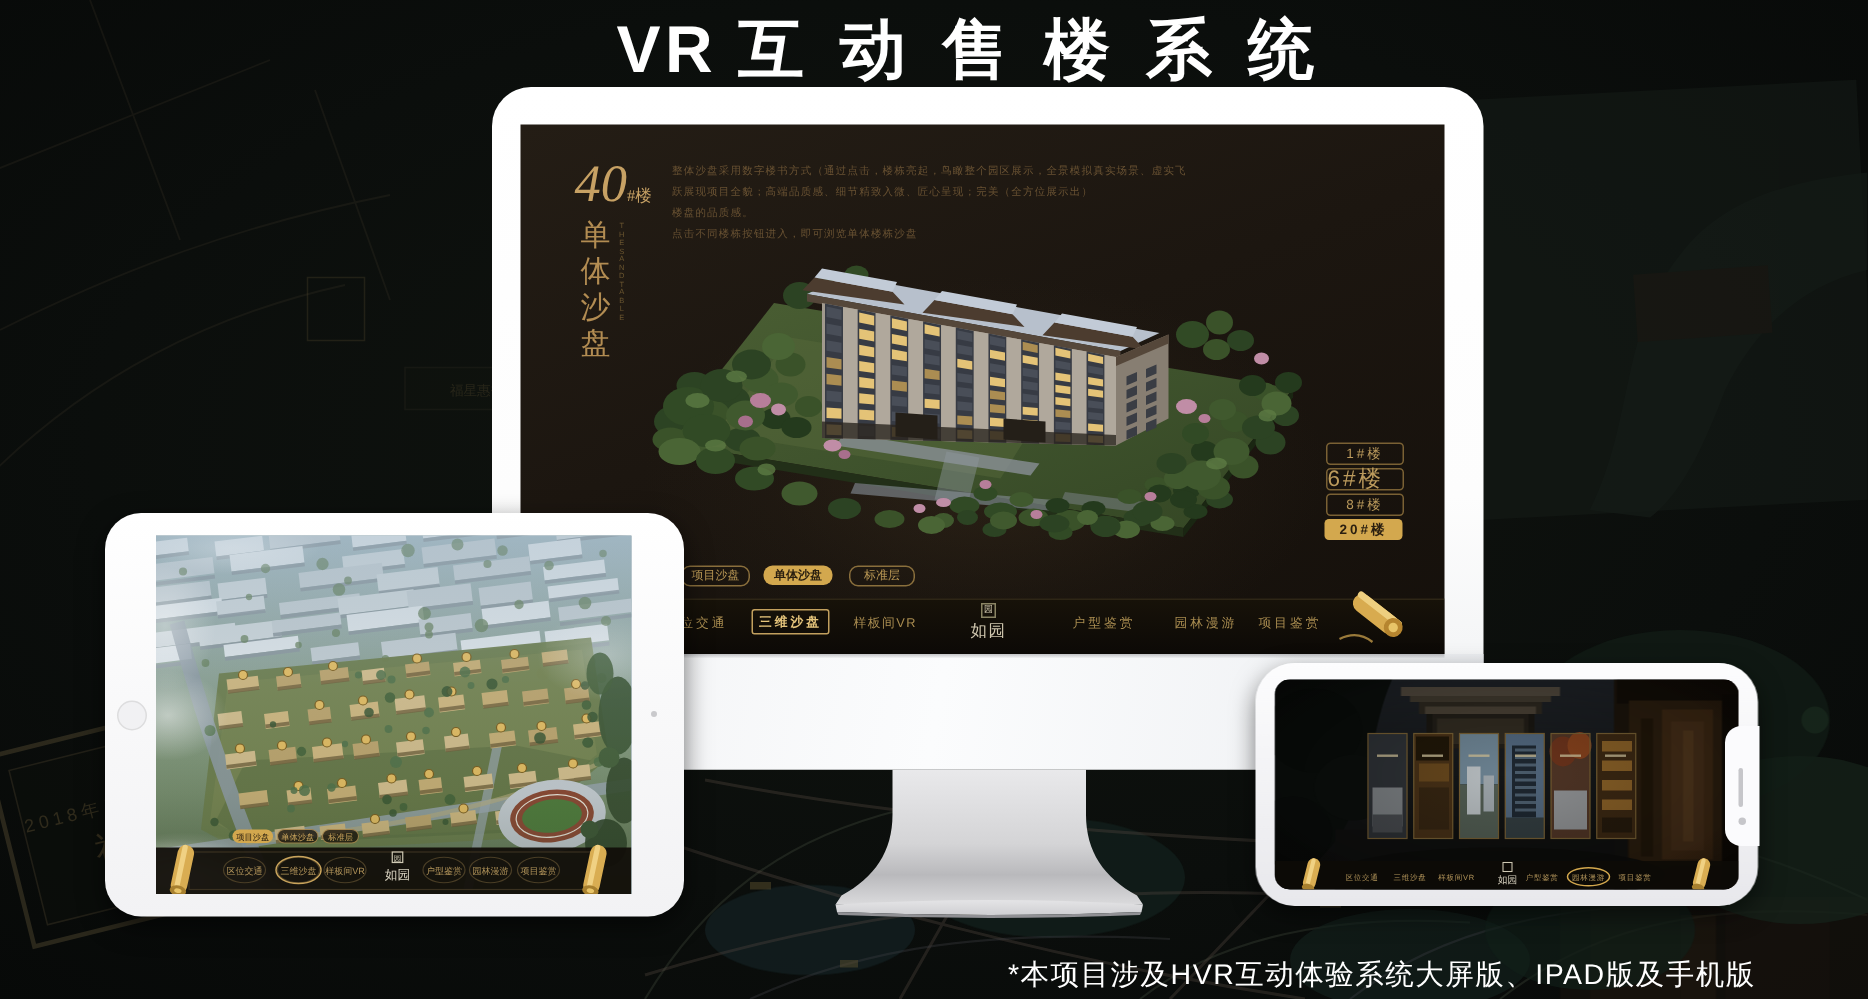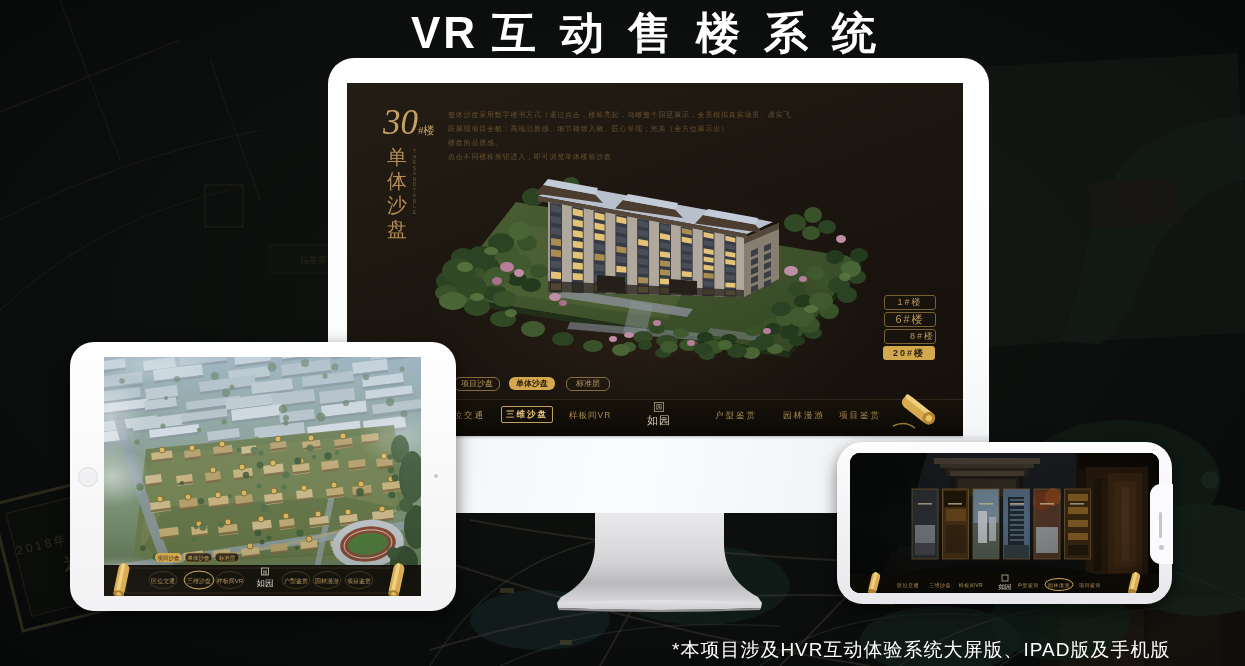--- a/index.html
+++ b/index.html
@@ -119,21 +119,21 @@
     </linearGradient>
   </defs>
   <path d="M55,0 L184,0 L184,30 C184,55 196,72 218,84 L222,90 L17,90 L21,84 C43,72 55,55 55,30 Z" fill="url(#neck)"></path>
   <path d="M17,90 Q120,84 222,90 L221,95 Q120,99 18,95 Z" fill="url(#basef)"></path>
   <path d="M18,95 Q120,99 221,95 L220,97 Q120,101 19,97 Z" fill="#909094"></path>
 </svg>
 
 <div class="abs" id="mscreen" style="left:347px;top:83px;width:616px;height:353px;background:linear-gradient(160deg,#241d15 0%,#1c1610 45%,#15100b 100%);overflow:hidden;">
 
   <div class="abs" style="left:36px;top:20px;color:#c7a164;font-family:'Liberation Serif',serif;">
-    <span style="font-size:35px;font-style:italic;">30</span><span style="font-size:11px;">#楼</span>
+    <span style="font-size:35px;font-style:italic;">40</span><span style="font-size:11px;">#楼</span>
   </div>
 
   <div class="abs" style="left:39px;top:62px;width:22px;color:#b28c52;font-size:20px;line-height:24px;text-align:center;font-family:'Liberation Serif',serif;">单<br>体<br>沙<br>盘</div>
   <div class="abs" style="left:64px;top:66px;width:7px;color:#6a552f;font-size:5px;line-height:5.5px;text-align:center;">T H E S A N D T A B L E</div>
 
   <div class="abs" style="left:101px;top:25px;width:210px;color:#685132;font-size:7px;line-height:14px;letter-spacing:0.8px;white-space:nowrap;">
     整体沙盘采用数字楼书方式（通过点击，楼栋亮起，鸟瞰整个园区展示，全景模拟真实场景、虚实飞<br>
     跃展现项目全貌；高端品质感、细节精致入微、匠心呈现；完美（全方位展示出）<br>
     楼盘的品质感。<br>
     点击不同楼栋按钮进入，即可浏览单体楼栋沙盘
@@ -381,23 +381,23 @@
       <ellipse cx="396" cy="110" rx="4" ry="3" fill="#b77e9a"></ellipse>
       <ellipse cx="434" cy="70" rx="5" ry="4" fill="#c08da6"></ellipse>
       <ellipse cx="360" cy="162" rx="4" ry="3" fill="#b77e9a"></ellipse>
       <ellipse cx="206" cy="170" rx="4" ry="3" fill="#c08da6"></ellipse>
       <ellipse cx="284" cy="174" rx="4" ry="3" fill="#b77e9a"></ellipse>
     </g>
   </svg>
 
   <div class="abs" style="left:537px;top:212px;width:50px;height:13px;border:1px solid #7a6134;border-radius:3px;color:#bb9a5c;font-size:9px;text-align:center;line-height:13px;letter-spacing:2px;">1#楼</div>
 
-  <div class="abs" style="left:537px;top:229px;width:50px;height:13px;border:1px solid #7a6134;border-radius:3px;color:#bb9a5c;font-size:11px;text-align:center;line-height:13px;letter-spacing:2px;">6#楼</div>
-
-  <div class="abs" style="left:537px;top:246px;width:50px;height:13px;border:1px solid #7a6134;border-radius:3px;color:#bb9a5c;font-size:9px;text-align:right;line-height:13px;letter-spacing:2px;">8#楼</div>
+  <div class="abs" style="left:537px;top:229px;width:50px;height:13px;border:1px solid #7a6134;border-radius:3px;color:#bb9a5c;font-size:15px;line-height:13px;letter-spacing:2px;">6#楼</div>
+
+  <div class="abs" style="left:537px;top:246px;width:50px;height:13px;border:1px solid #7a6134;border-radius:3px;color:#bb9a5c;font-size:9px;text-align:center;line-height:13px;letter-spacing:2px;">8#楼</div>
 
   <div class="abs" style="left:536px;top:263px;width:52px;height:14px;background:#d3a84e;border-radius:3px;color:#2a1f10;font-size:9px;font-weight:bold;text-align:center;line-height:14px;letter-spacing:2px;">20#楼</div>
 
   <div class="abs" style="left:107px;top:294px;width:44px;height:12px;border:1px solid #8a6f3c;border-radius:6px;color:#b99754;font-size:8px;text-align:center;line-height:12px;">项目沙盘</div>
 
   <div class="abs" style="left:162px;top:294px;width:46px;height:13px;background:#d3a84e;border-radius:6px;color:#2a1f10;font-size:8px;font-weight:bold;text-align:center;line-height:13px;">单体沙盘</div>
 
   <div class="abs" style="left:219px;top:294px;width:42px;height:12px;border:1px solid #8a6f3c;border-radius:6px;color:#b99754;font-size:8px;text-align:center;line-height:12px;">标准层</div>
 
   <div class="abs" style="left:0;top:316px;width:616px;height:37px;background:linear-gradient(180deg,#171209 0%,#0c0906 100%);border-top:1px solid #2e2616;"></div>

